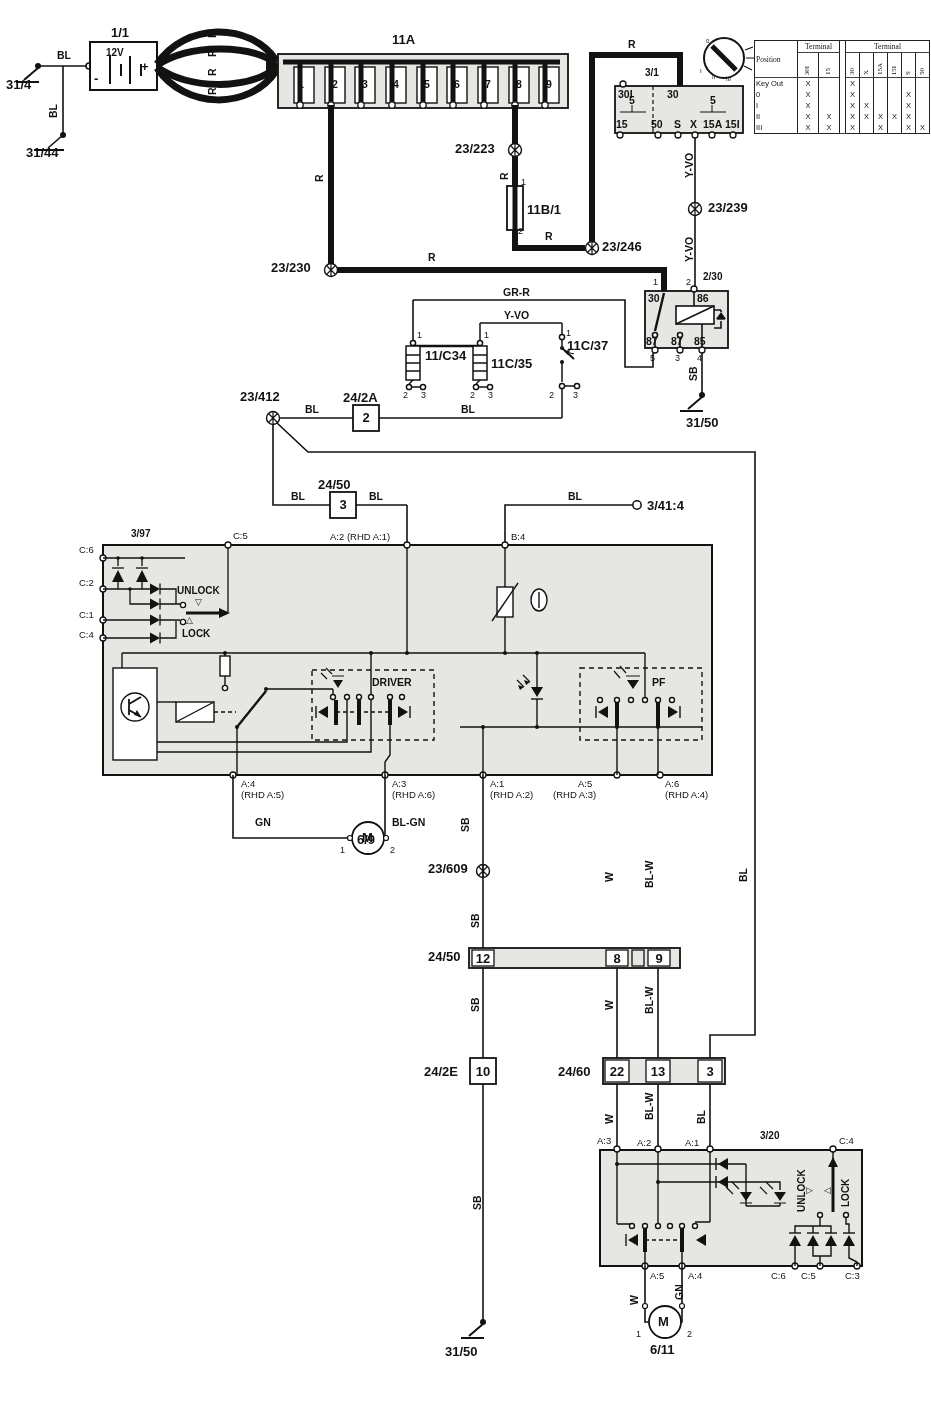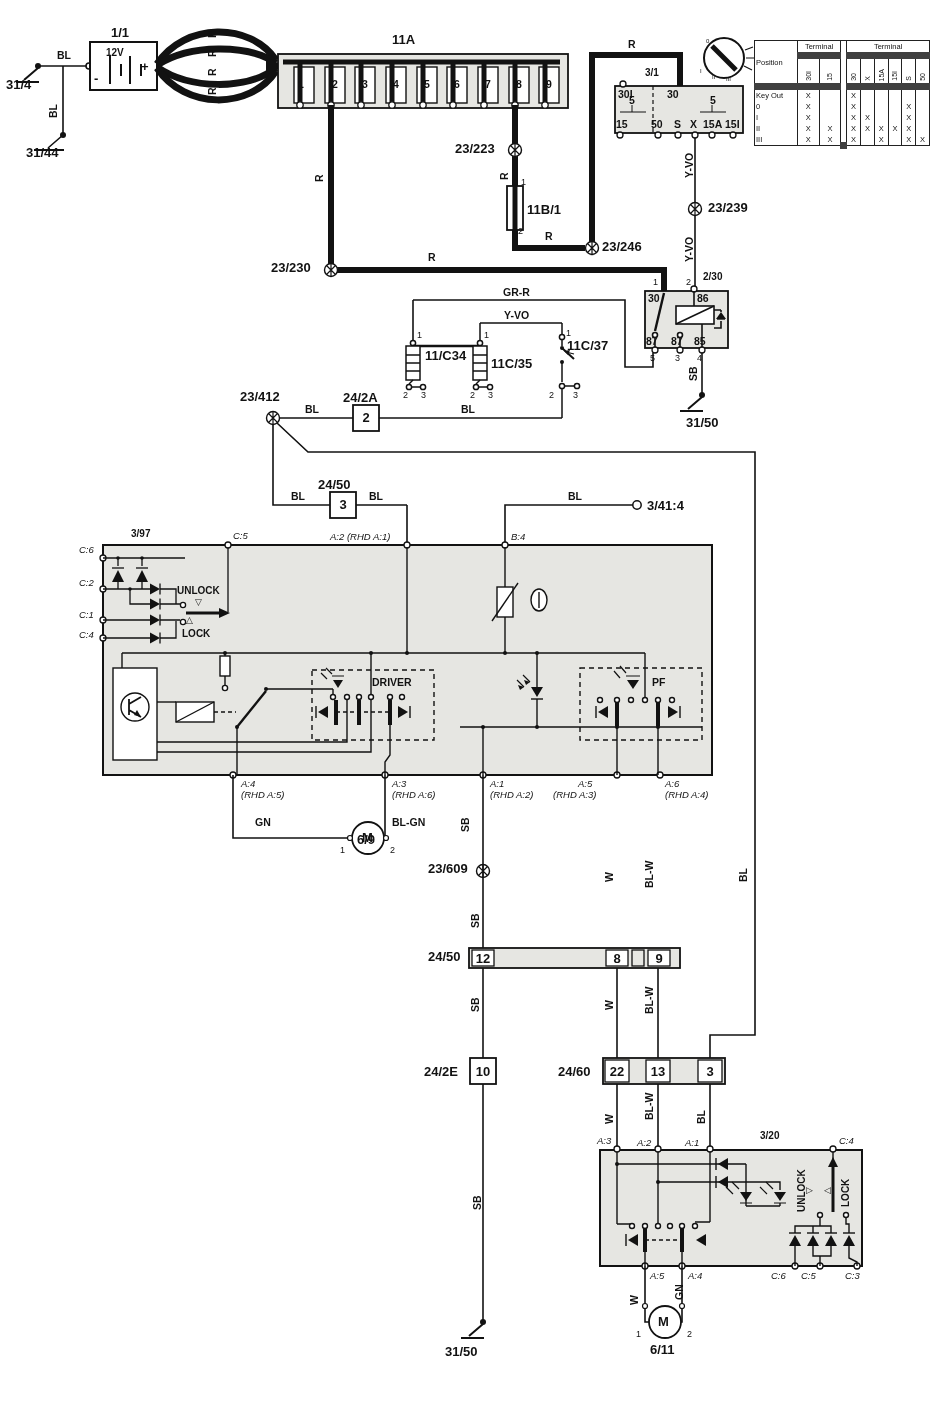--- a/index.html
+++ b/index.html
@@ -3,30 +3,30 @@
 <meta charset="utf-8">
 <style>
   html,body{margin:0;padding:0;background:#fff;}
   #page{position:relative;width:931px;height:1416px;background:#fff;overflow:hidden;
         font-family:"Liberation Sans","DejaVu Sans",sans-serif;color:#121212;}
   #wires{position:absolute;left:0;top:0;}
   .lbl{position:absolute;white-space:nowrap;color:#121212;line-height:1;}
   .l14{font-size:10px;font-weight:bold;}
   .l13{font-size:13px;font-weight:bold;}
   .l11{font-size:10.5px;font-weight:bold;}
-  .l10{font-size:9.5px;font-weight:normal;font-style:italic;}
+  .l10{font-size:9.5px;font-weight:normal;}
   .l9{font-size:9px;font-weight:normal;}
   .v{transform:rotate(-90deg);transform-origin:left top;}
   .ctr{text-align:center;}
   
   #keytable{position:absolute;left:754px;top:40px;width:176px;border-collapse:collapse;
             font-size:7.5px;background:#fff;}
   #keytable td{border-left:1px solid #222;border-right:1px solid #222;
                padding:0 1px;text-align:center;color:#121212;height:11px;}
-  #keytable tr.hdr td{border-bottom:7px solid #404040;font-size:7.5px;}
+  #keytable tr.hdr td{border-bottom:1px solid #404040;font-size:7.5px;font-family:Liberation Serif, serif;}
   #keytable{border:1.6px solid #222;}
   #keytable td.pos{text-align:left;font-size:7.5px;}
   #keytable td.rot{height:24px;vertical-align:bottom;}
   #keytable td.rot span{display:inline-block;writing-mode:vertical-rl;transform:rotate(180deg);
                         font-size:7px;line-height:1;}
   #keytable td.gap{border-left:1px solid #222;width:3px;}
 </style>
 </head>
 <body>
 

